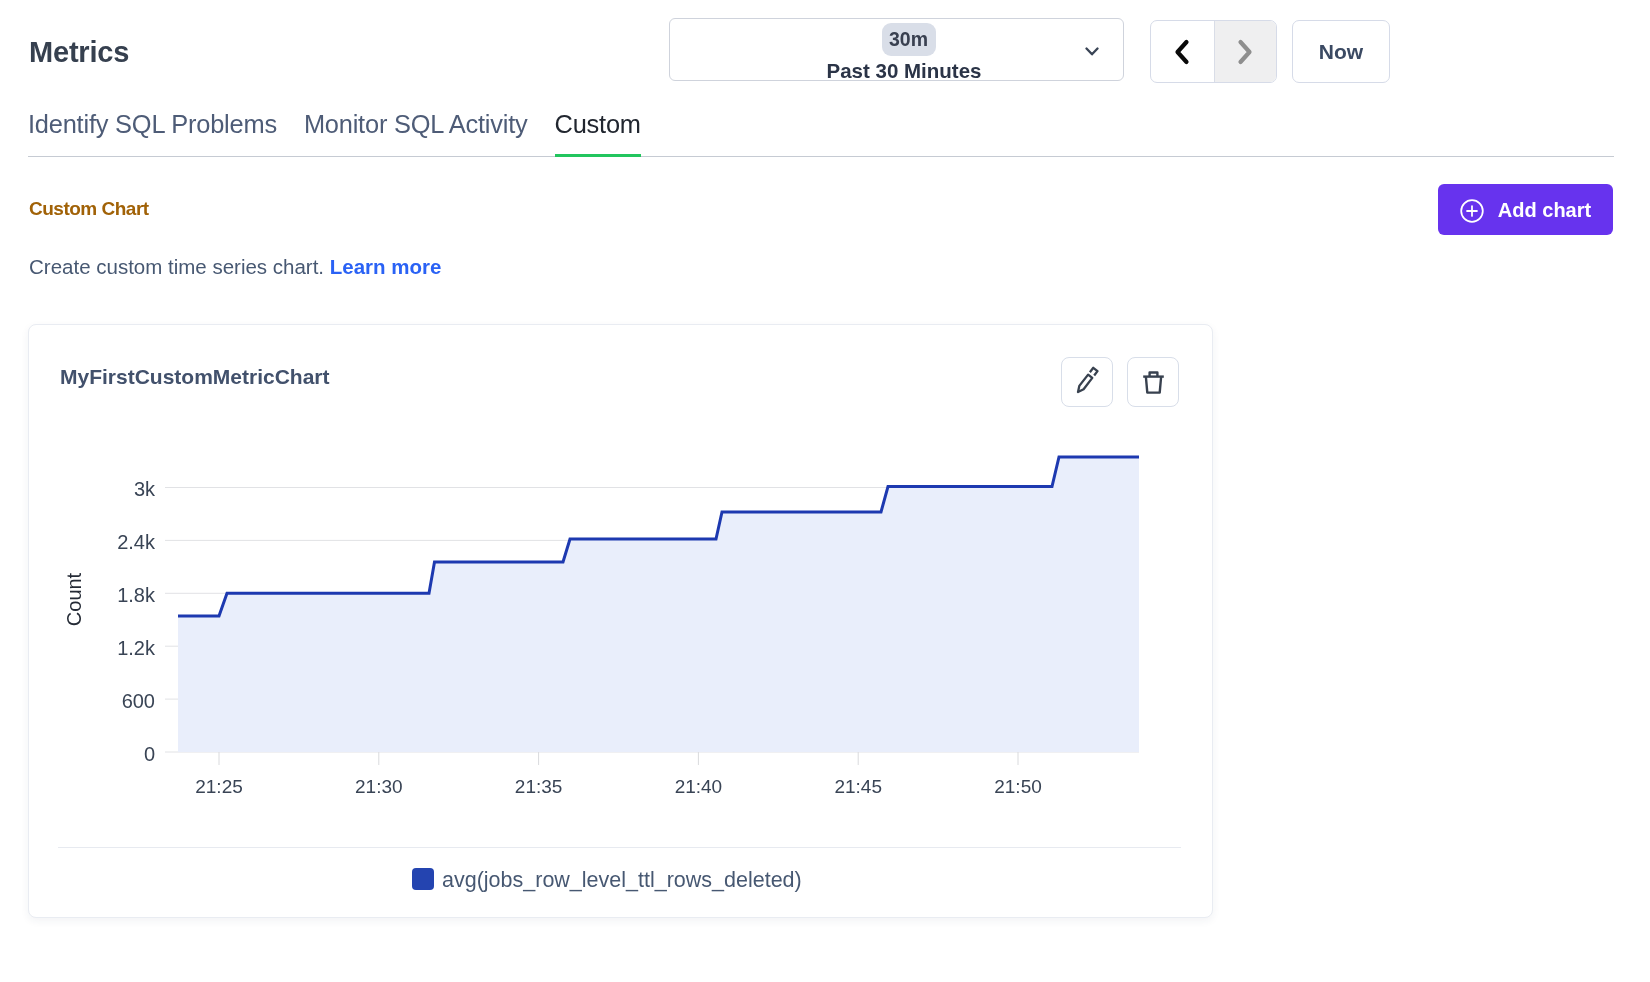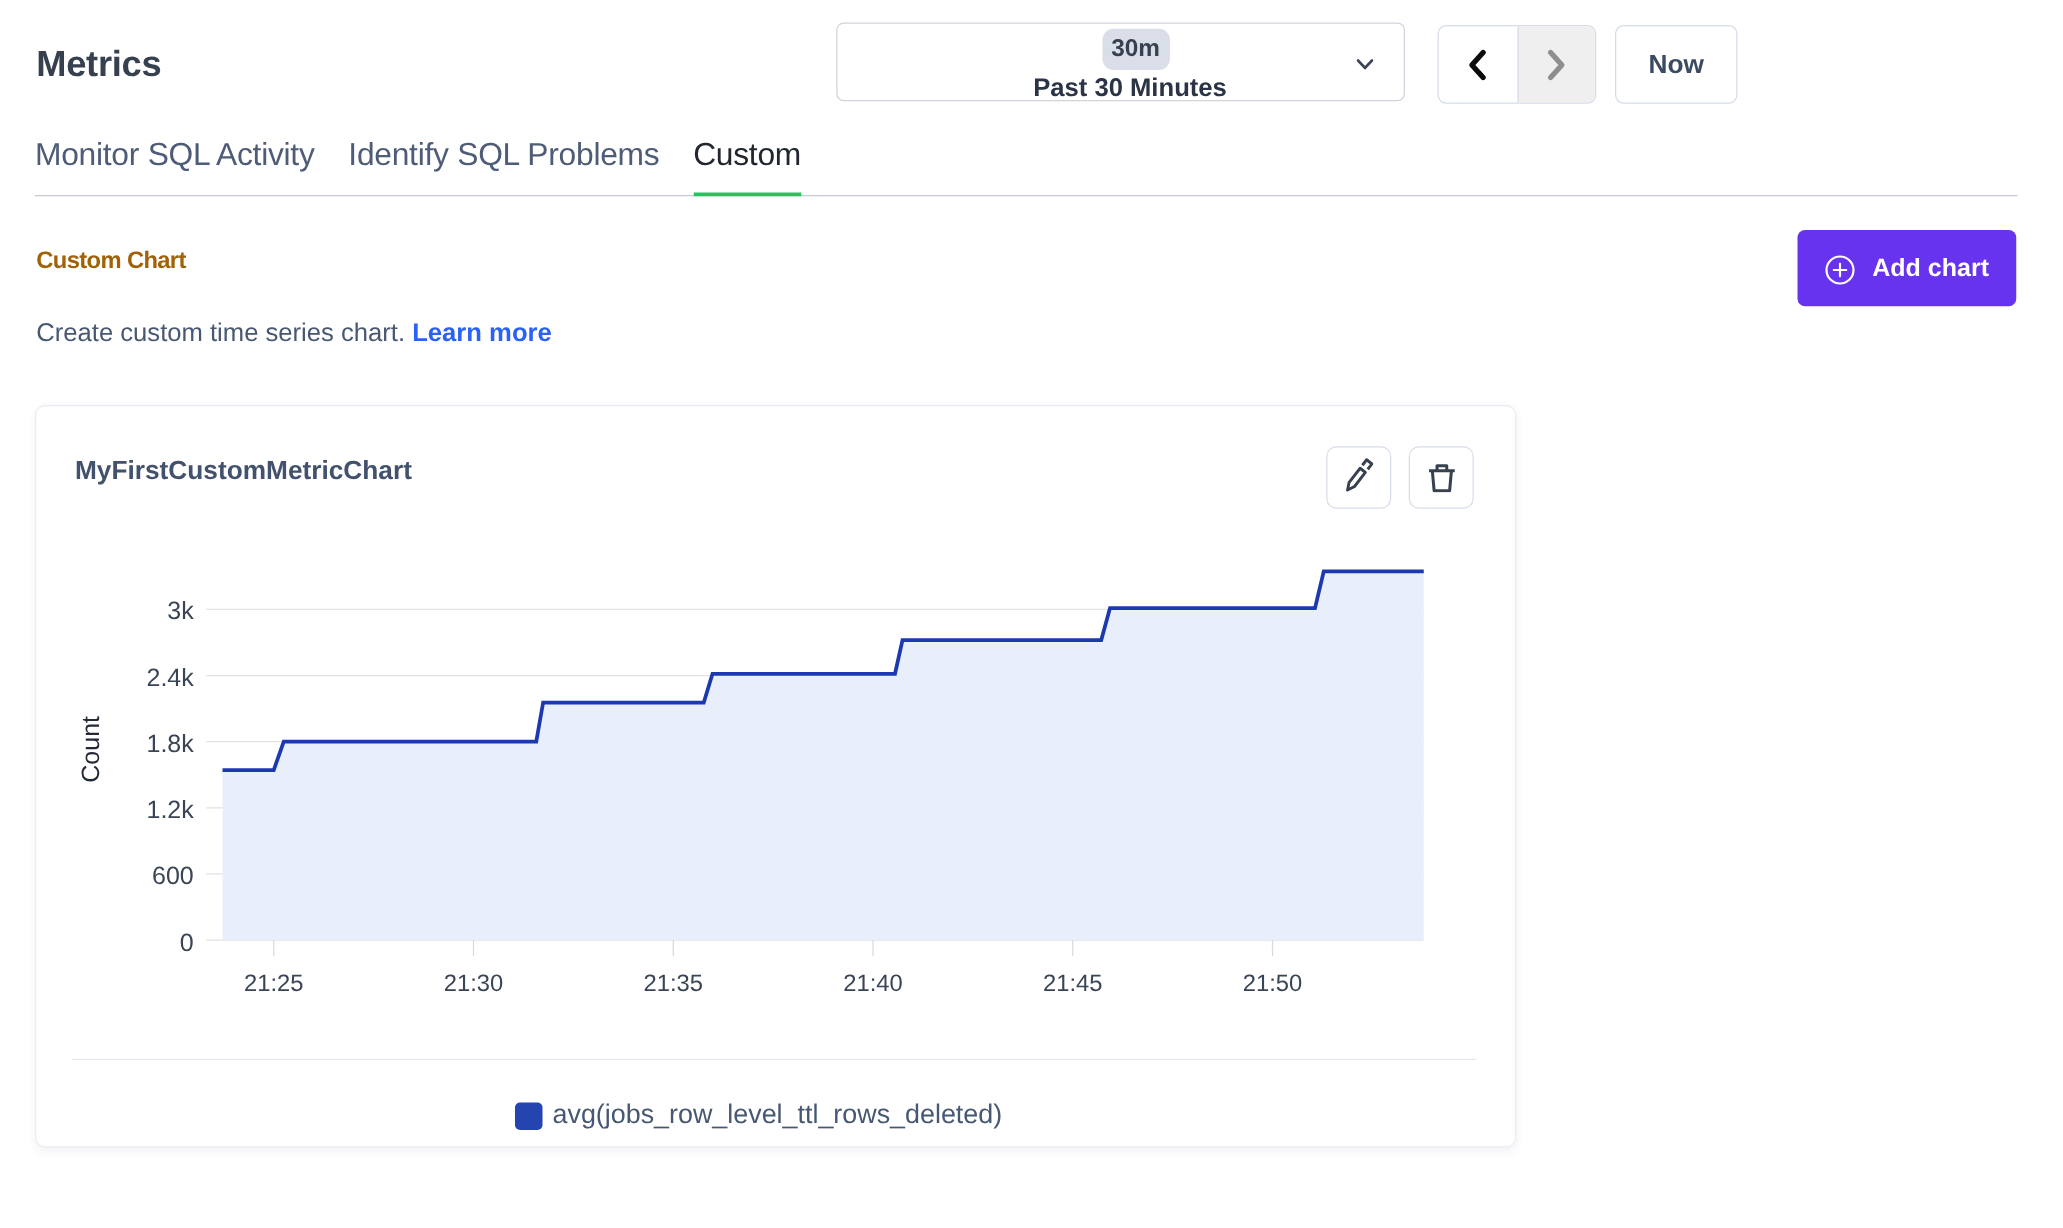--- a/index.html
+++ b/index.html
@@ -22,33 +22,33 @@
   
   .tabs { left:28px; top:110px; z-index:2; display:flex; gap:27px; font-size:25.4px; color:#4e5c77; letter-spacing:-0.2px; }
   .tabs .tab { padding-bottom:15px; }
   .tabs .tab.active { color:#21262f; border-bottom:3px solid #22c55e; }
   .tabrule { left:28px; top:156px; width:1586px; height:1px; background:#c6cbd3; }
 
   h2.customchart { left:29px; top:198px; font-size:19px; font-weight:700; color:#a16207; letter-spacing:-0.5px; }
   .subtitle { left:29px; top:255px; font-size:20.5px; color:#475872; }
   .subtitle .lm { color:#2a62f5; font-weight:700; }
 
-  .addchart { left:1438px; top:184px; width:175px; height:61px; background:#6733ee; border-radius:6px; padding-top:2px; display:flex; align-items:center; justify-content:center; color:#fff; font-size:20px; font-weight:700; gap:14px; }
+  .addchart { left:1438px; top:184px; width:175px; height:51px; background:#6733ee; border-radius:6px; padding-top:2px; display:flex; align-items:center; justify-content:center; color:#fff; font-size:20px; font-weight:700; gap:14px; }
 
   
   .card { left:28px; top:324px; width:1185px; height:594px; background:#fff; border:1px solid #e9ecf2; border-radius:8px; box-shadow:0 3px 8px rgba(40,50,80,0.06); }
   .cardtitle { left:60px; top:365px; font-size:21px; font-weight:700; color:#42516c; }
   .iconbtn { width:52px; height:50px; border:1px solid #d8dee9; border-radius:8px; background:#fff; display:flex; align-items:flex-start; justify-content:center; }
   #editbtn { left:1061px; top:357px; }
   #delbtn { left:1127px; top:357px; }
 
   .countlabel { left:38px; top:588px; width:72px; font-size:20px; color:#242a35; transform:rotate(-90deg); transform-origin:center; text-align:center; }
 
   .sep { left:58px; top:847px; width:1123px; height:1px; background:#e7eaf0; }
-  .legend { left:412px; top:868px; height:36px; display:flex; align-items:flex-end; gap:8px; }
+  .legend { left:412px; top:868px; height:36px; display:flex; align-items:flex-start; gap:8px; }
   .legsq { width:22px; height:22px; border-radius:4px; background:#2444b0; }
   .legtext { font-size:21.5px; color:#475872; }
 </style>
 </head>
 <body>
   <div class="abs">
     <h1 class="metrics abs">Metrics</h1>
   </div>
 
   <div class="timebox abs">
@@ -67,22 +67,22 @@
     </div>
     <div class="half right">
       <svg width="20" height="26" viewBox="0 0 20 26">
         <path d="M5.5 3 L14.5 13 L5.5 23" fill="none" stroke="#8e8e8e" stroke-width="4.2" stroke-linecap="round" stroke-linejoin="round"></path>
       </svg>
     </div>
   </div>
   <div class="nowbtn abs">Now</div>
 
   <div class="tabs abs">
+    <div class="tab">Identify SQL Problems</div>
     <div class="tab">Monitor SQL Activity</div>
-    <div class="tab">Identify SQL Problems</div>
     <div class="tab active">Custom</div>
   </div>
   <div class="tabrule abs"></div>
 
   <h2 class="customchart abs">Custom Chart</h2>
   <div class="subtitle abs">Create custom time series chart. <span class="lm">Learn more</span></div>
 
   <div class="addchart abs">
     <svg width="24" height="24" viewBox="0 0 26 26">
       <circle cx="13" cy="13" r="11.7" fill="none" stroke="#fff" stroke-width="1.9"></circle>

